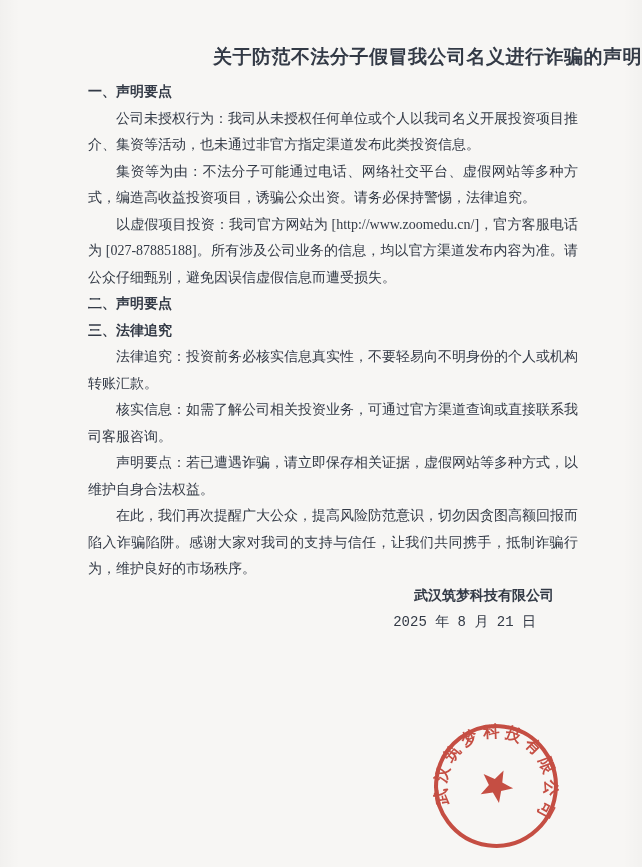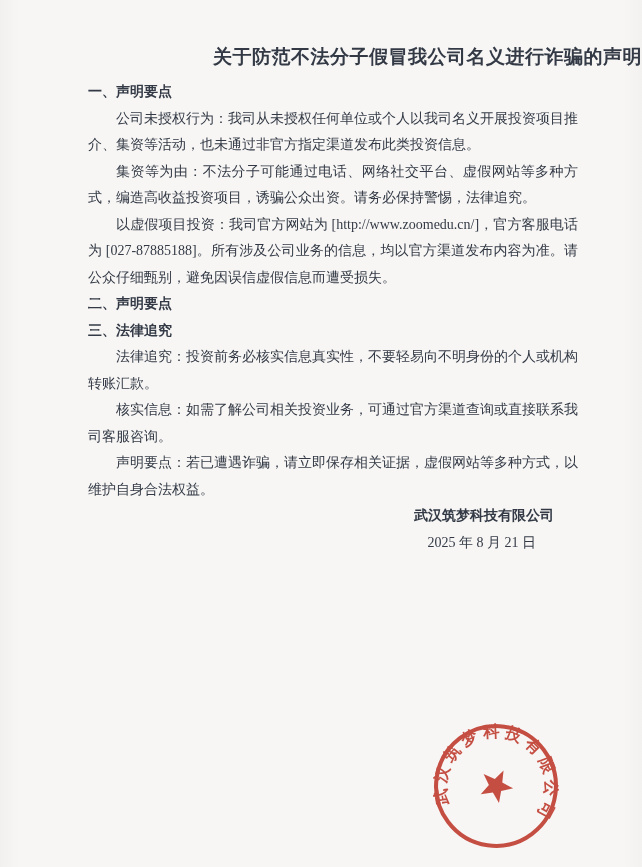--- a/index.html
+++ b/index.html
@@ -45,20 +45,21 @@
     line-height: 26.5px;
   }
   .lead { font-weight: normal; }
   .signature { text-align: right; }
   .signature .company {
     font-weight: bold;
     padding-right: 24px;
   }
   .signature .date {
     padding-right: 42px;
+    font-family: Liberation Mono, monospace;
   }
   .seal {
     position: absolute;
     left: 431px; top: 721px;
     width: 130px; height: 130px;
     color: var(--seal_red, #c53328);
     mix-blend-mode: multiply;
     opacity: 0.88;
     transform: rotate(8deg);
   }
@@ -85,20 +86,21 @@
 
 
     <h2 class="heading">三、法律追究</h2>
 
     <p class="para indent"><span class="lead">法律追究：</span><span>投资前务必核实信息真实性，不要轻易向不明身份的个人或机构转账汇款。</span></p>
 
     <p class="para indent"><span class="lead">核实信息：</span><span>如需了解公司相关投资业务，可通过官方渠道查询或直接联系我司客服咨询。</span></p>
 
     <p class="para indent"><span class="lead">声明要点：</span><span>若已遭遇诈骗，请立即保存相关证据，虚假网站等多种方式，以维护自身合法权益。</span></p>
 
+    <p class="para indent">在此，我们再次提醒广大公众，提高风险防范意识，切勿因贪图高额回报而陷入诈骗陷阱。感谢大家对我司的支持与信任，让我们共同携手，抵制诈骗行为，维护良好的市场秩序。</p>
 
     <div class="signature">
       <div class="company">武汉筑梦科技有限公司</div>
       <div class="date">2025 年 8 月 21 日</div>
     </div>
 
   </div>
 
   <svg class="seal" viewBox="0 0 128 128" xmlns="http://www.w3.org/2000/svg">
     <circle cx="64" cy="64" r="59" fill="none" stroke="currentColor" stroke-width="4"></circle>

